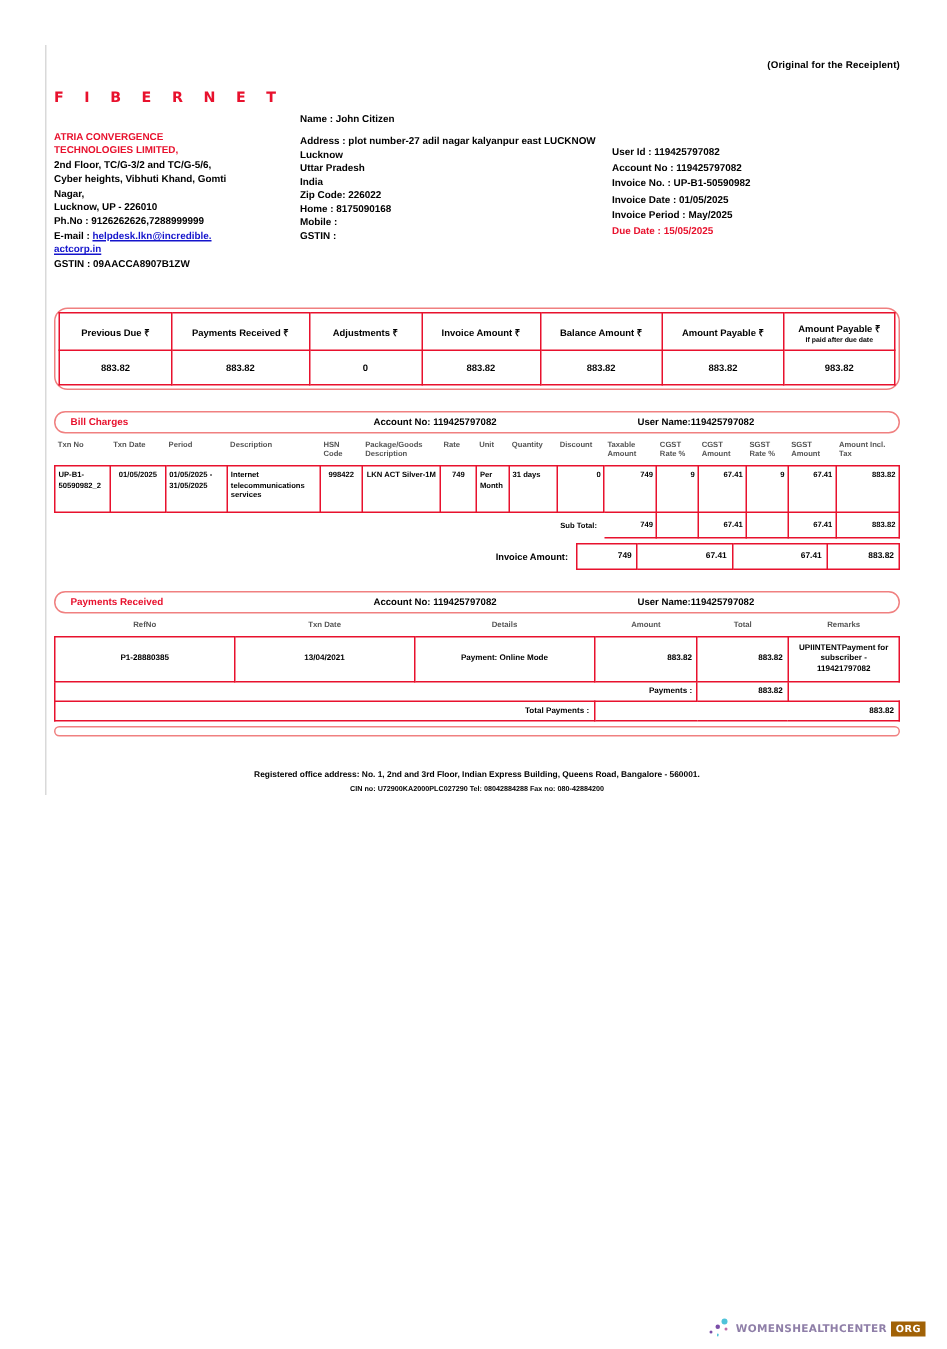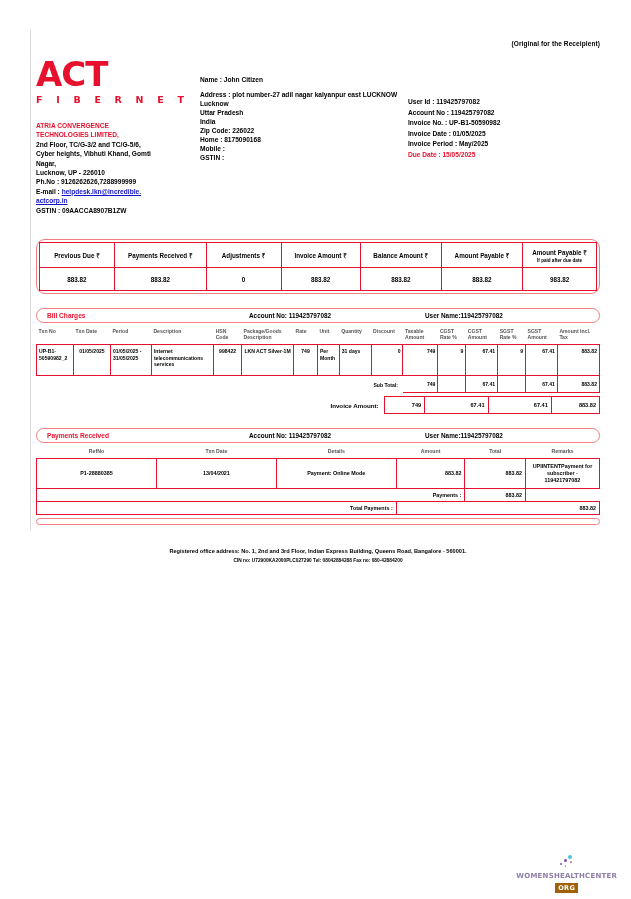--- a/index.html
+++ b/index.html
@@ -280,21 +280,20 @@
   .footer .cin { font-size: 4.8px; }
 
   
   .watermark {
     position: absolute;
     right: 14px;
     bottom: 6px;
     display: flex;
     align-items: center;
     gap: 3px;
-    flex-direction: column;
   }
   .wm-dots { position: relative; width: 16px; height: 14px; }
   .wm-dots i {
     position: absolute;
     display: block;
     border-radius: 50%;
     background: #7b4ea8;
   }
   .wm-text {
     font-size: 7px;
@@ -319,21 +318,20 @@
 <div class="page">
   <div class="page-rule"></div>
 
   <div class="content">
 
     <div class="original-line">(Original for the Receiplent)</div>
 
     <div class="header">
 
       <div class="col-logo">
-        <div class="logo-mark">ACT</div>
         <div class="logo-sub">F I B E R N E T</div>
 
         <div class="company">
           <div class="red">ATRIA CONVERGENCE</div>
           <div class="red">TECHNOLOGIES LIMITED,</div>
           <div>2nd Floor, TC/G-3/2 and TC/G-5/6,</div>
           <div>Cyber heights, Vibhuti Khand, Gomti</div>
           <div>Nagar,</div>
           <div>Lucknow, UP - 226010</div>
           <div>Ph.No : 9126262626,7288999999</div>

